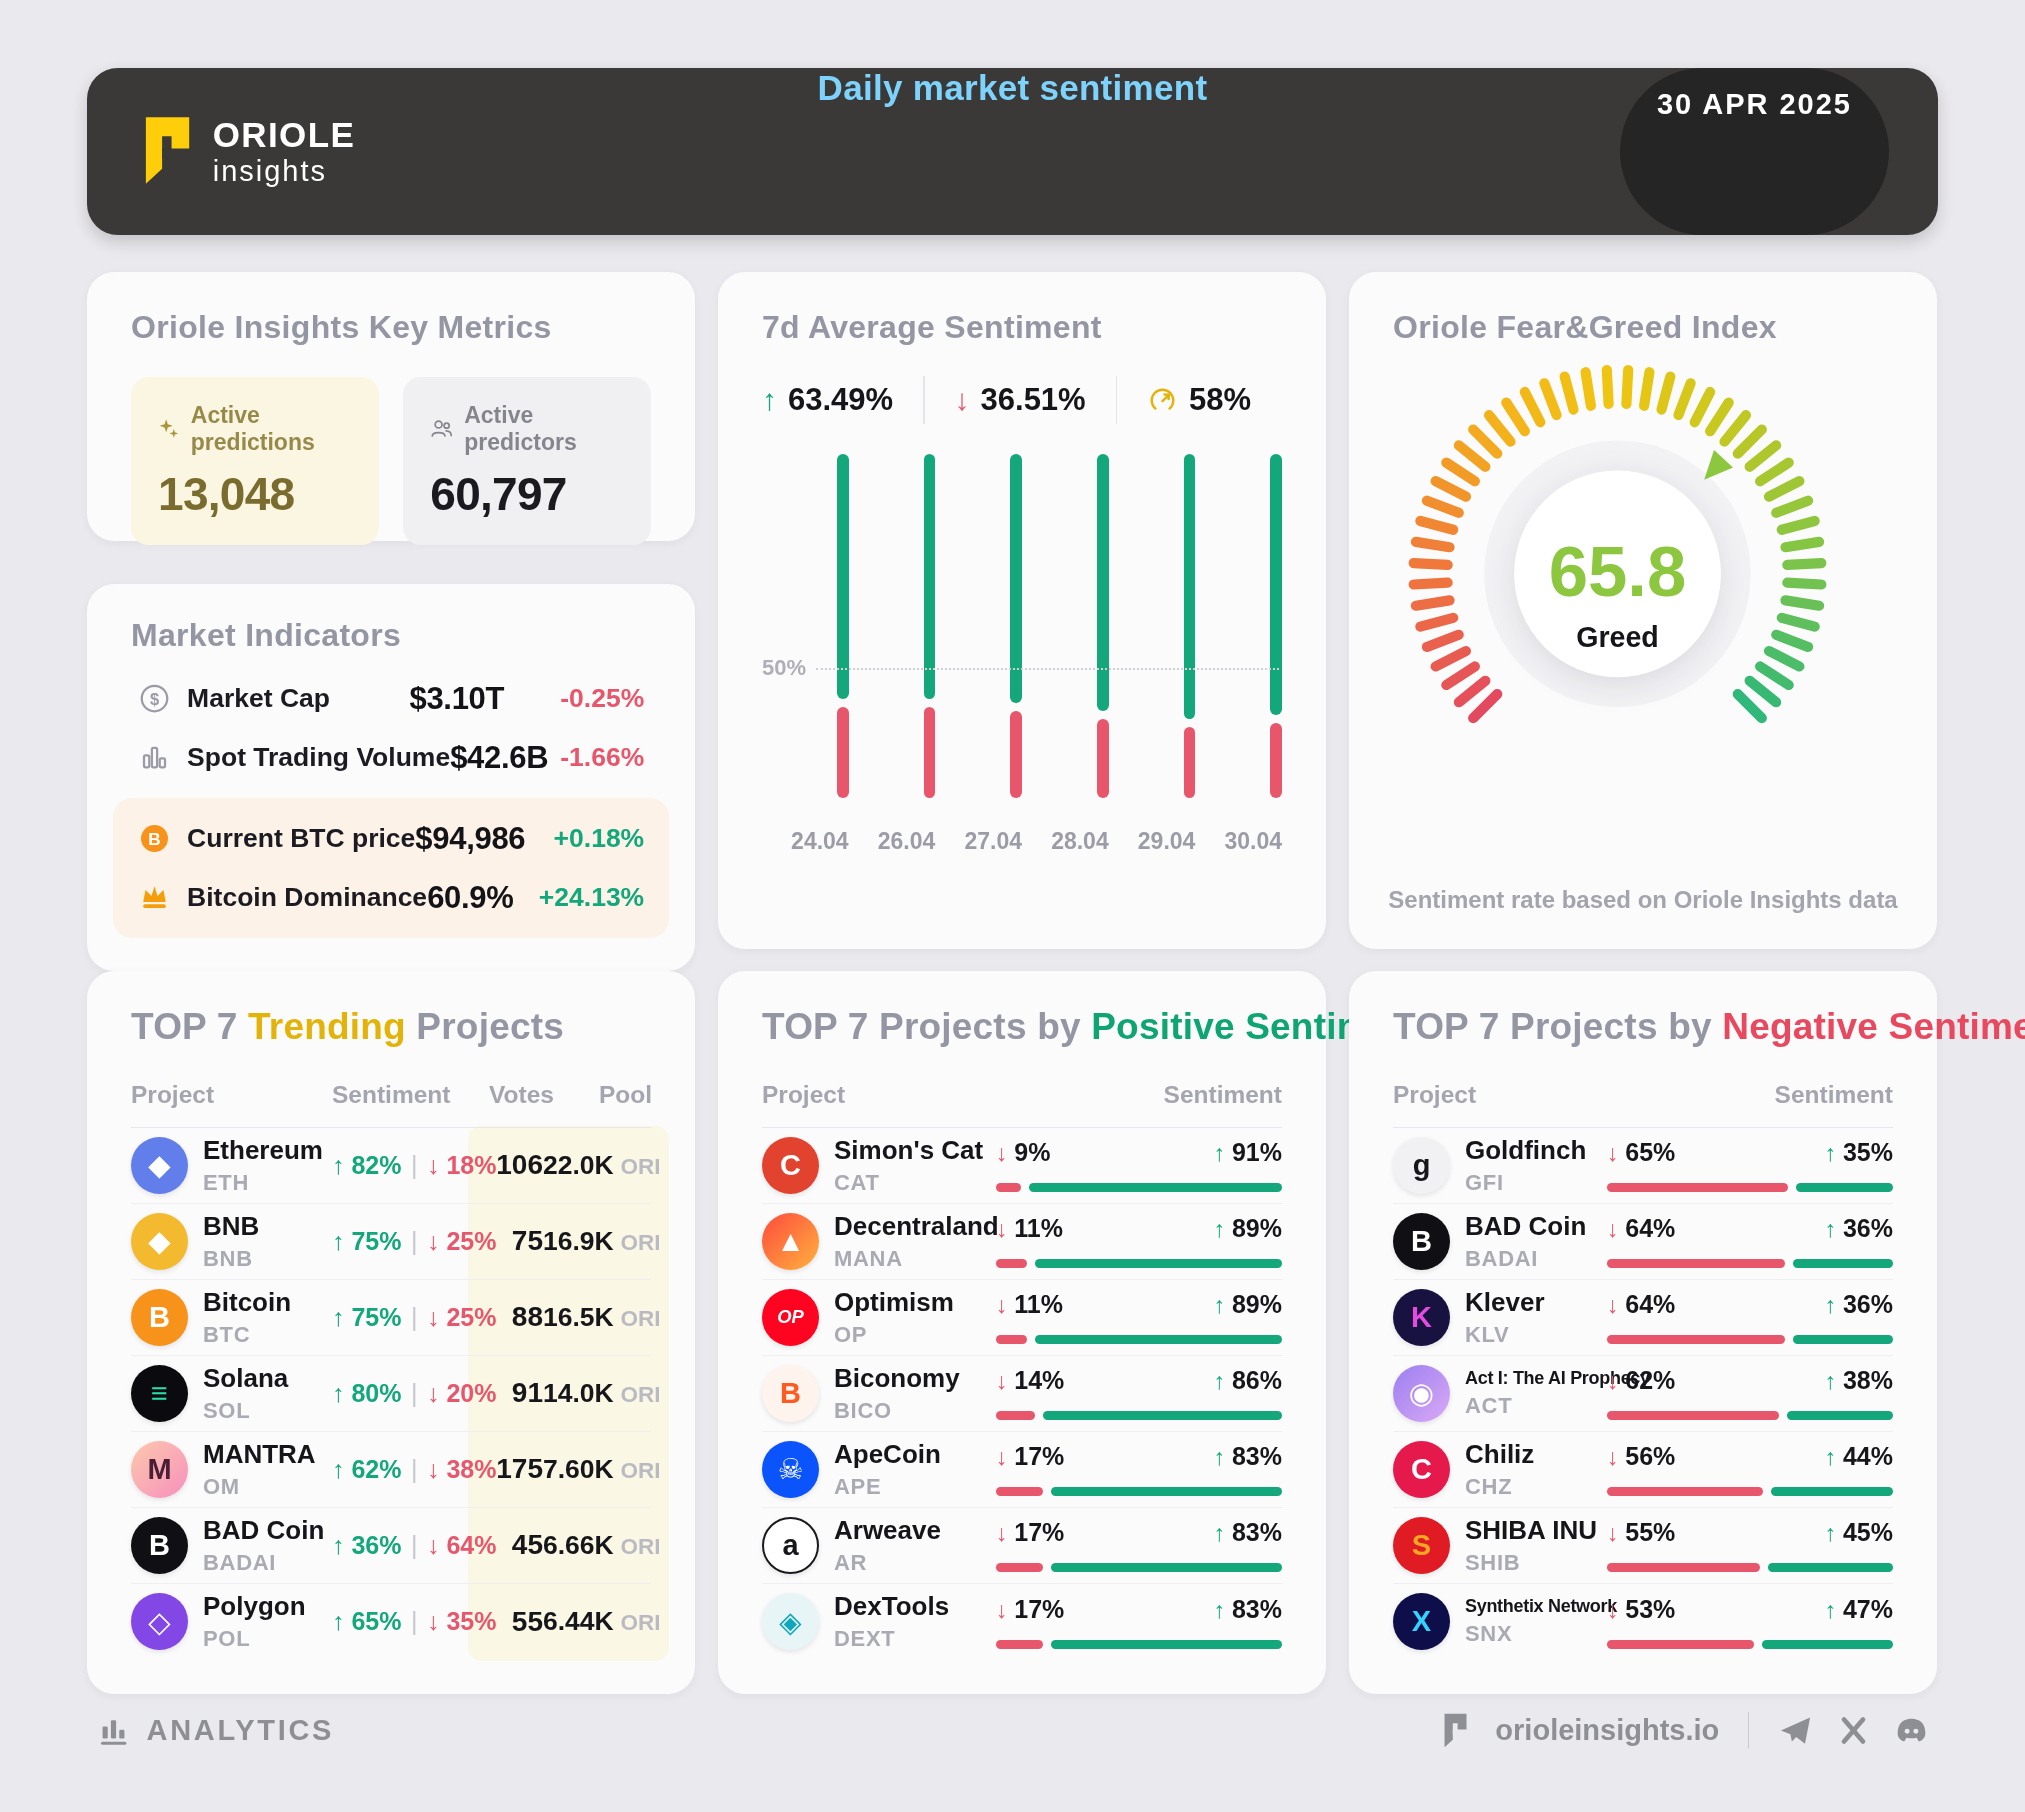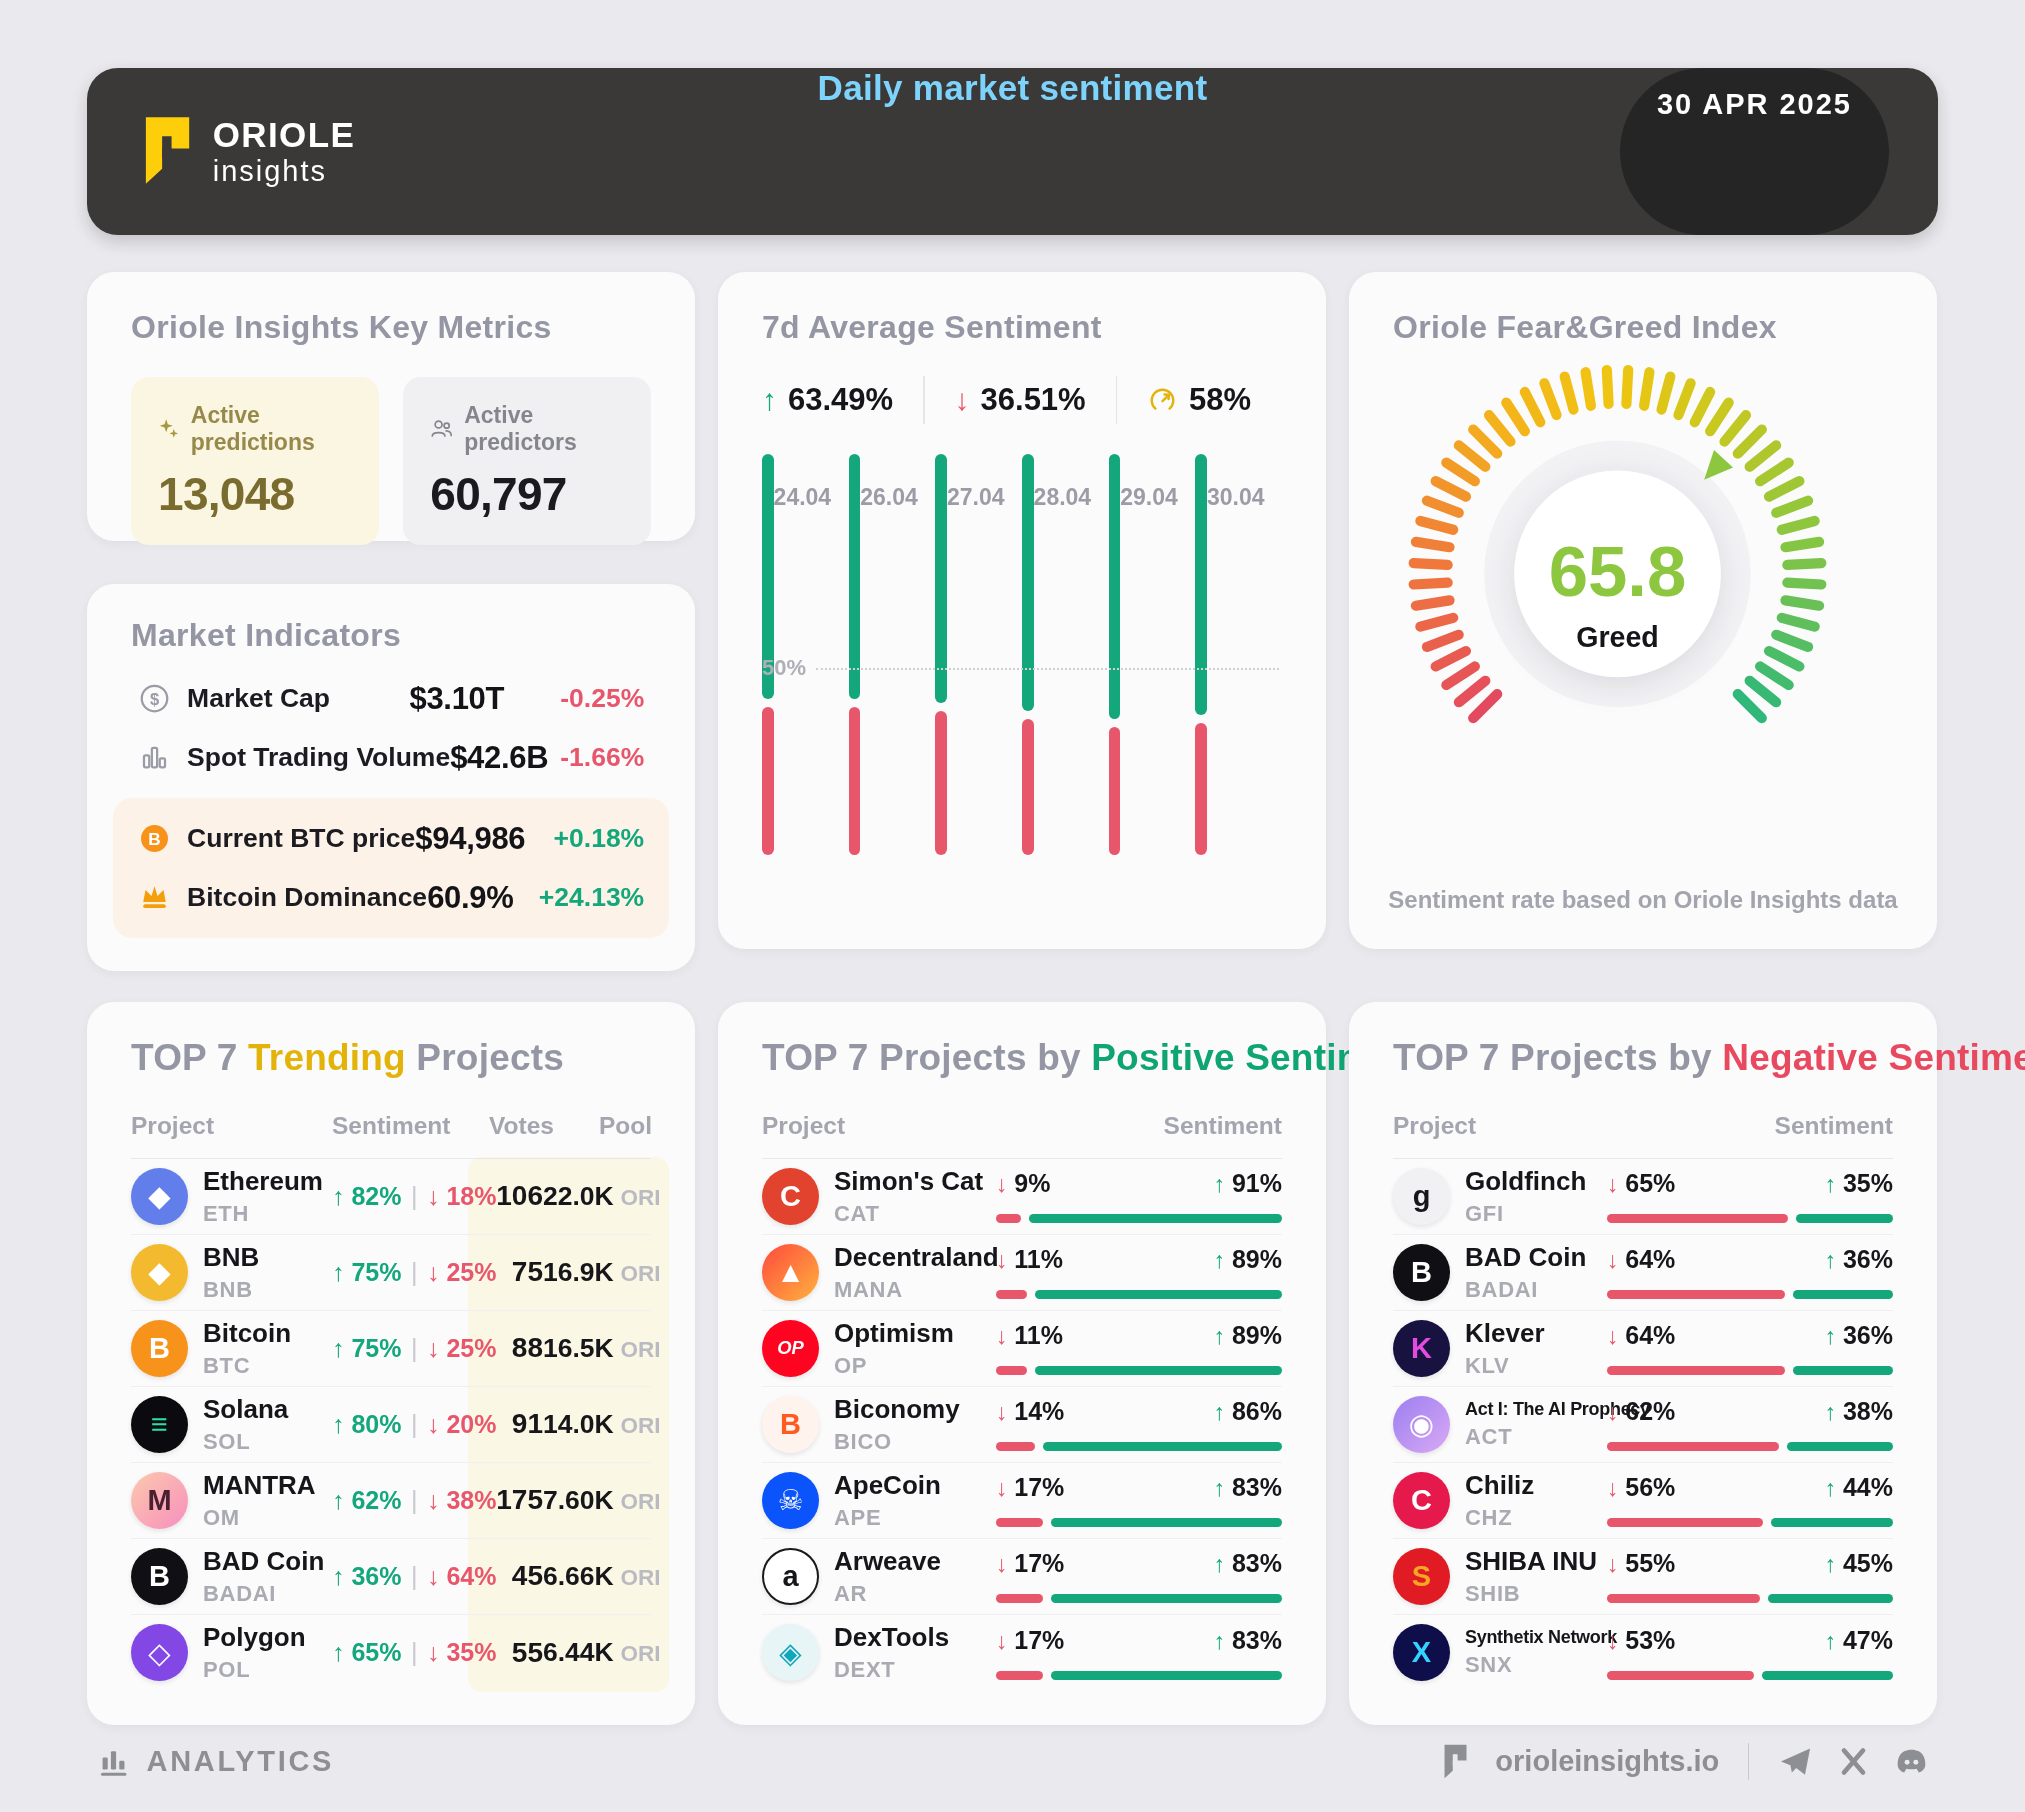--- a/index.html
+++ b/index.html
@@ -26,21 +26,21 @@
     color: #7dd3fc; font-size: 35px; font-weight: 800; letter-spacing: 0.3px; white-space: nowrap;
   }
   .date-pill {
     margin-left: auto; background: #262525; color: #fff; border-radius: 680px;
     font-size: 29px; font-weight: 700; letter-spacing: 2px; padding: 20.4px 37px;
   }
 
   
   .grid { display: grid; grid-template-columns: 608px 608px 588px; gap: 23px; }
   .row1 { margin-top: 37px; }
-  .row2 { margin-top: 31px; }
+  .row2 { }
   .col-left { display: flex; flex-direction: column; gap: 23px; }
   .card {
     background: #FBFBFC; border-radius: 27px;
     box-shadow: 0 2.7px 9.5px rgba(20,20,30,.05);
     position: relative;
   }
   .card-title { font-size: 32px; font-weight: 700; color: #9496A3; letter-spacing: 0.3px; }
 
   
   .km { height: 269px; padding: 37px 44px; }
@@ -75,21 +75,21 @@
   .s7 { height: 677px; padding: 37px 44px; }
   .stats { display: flex; align-items: center; margin-top: 30px; }
   .stat { display: flex; align-items: center; gap: 11px; font-size: 31px; font-weight: 800; color: #16161A; }
   .stat .arr { font-size: 30px; font-weight: 700; }
   .stat-sep { width: 1.4px; height: 48px; background: #E4E4E9; margin: 0 30px; }
   .mini-gauge { width: 31px; height: 31px; }
   .chart { position: relative; margin-top: 30px; height: 476px; }
   .gl { position: absolute; left: 54px; right: 2.7px; top: 214px; border-top: 2.7px dotted #CFCFD6; }
   .gl-label { position: absolute; left: 0; top: 214px; transform: translateY(-50%); font-size: 22px; font-weight: 600; color: #AFAFB8; }
   .bars { display: flex; height: 401px; }
-  .day { flex: 1; display: flex; align-items: flex-start; }
+  .day { flex: 1; display: flex; flex-direction: column; align-items: flex-end; }
   .vbar { height: 401px; width: 11.6px; display: flex; flex-direction: column; }
   .vbar-up { background: var(--green); border-radius: 6.8px; }
   .vbar-gap { height: 8.2px; }
   .vbar-dn { background: var(--red); border-radius: 6.8px; flex: 1; }
   .day-label { margin-top: 30px; font-size: 23px; font-weight: 600; color: #9B9CA6; }
 
   
   .fg { height: 677px; padding: 37px 44px; }
   .gauge-wrap { display: flex; margin-top: 9.5px; }
   .fg-caption { position: absolute; bottom: 35px; left: 0; right: 0; text-align: center; font-size: 24px; font-weight: 600; color: #A3A4AD; }

